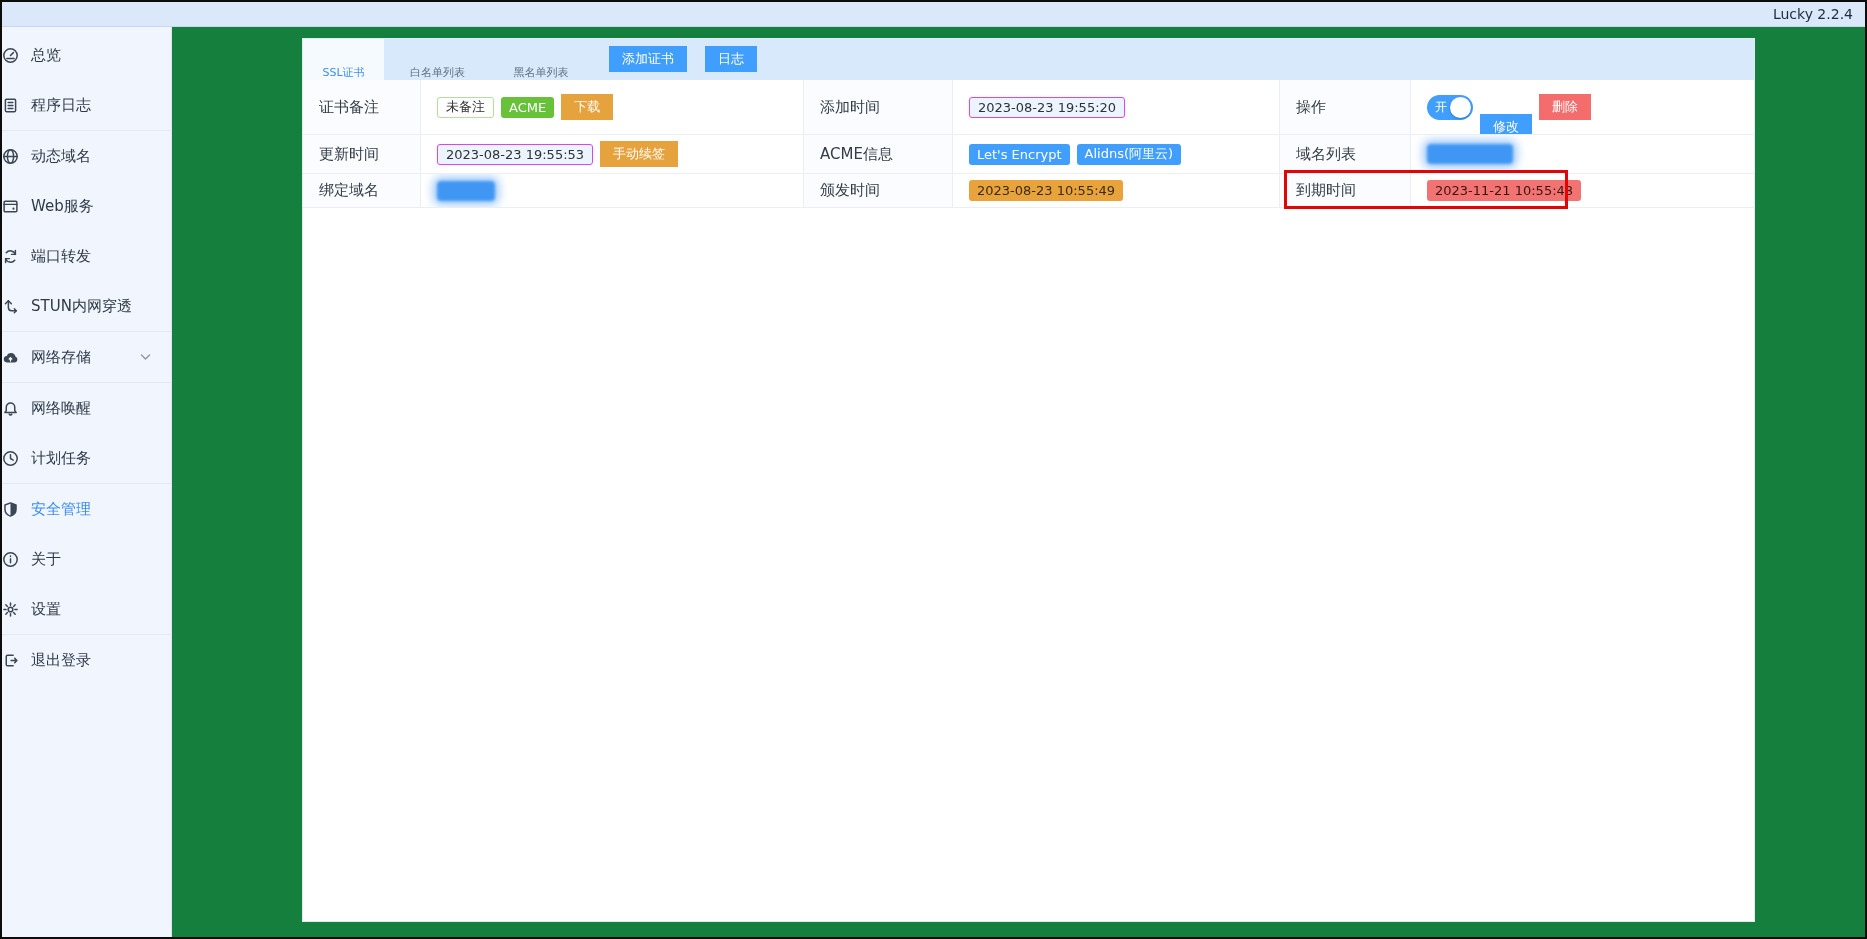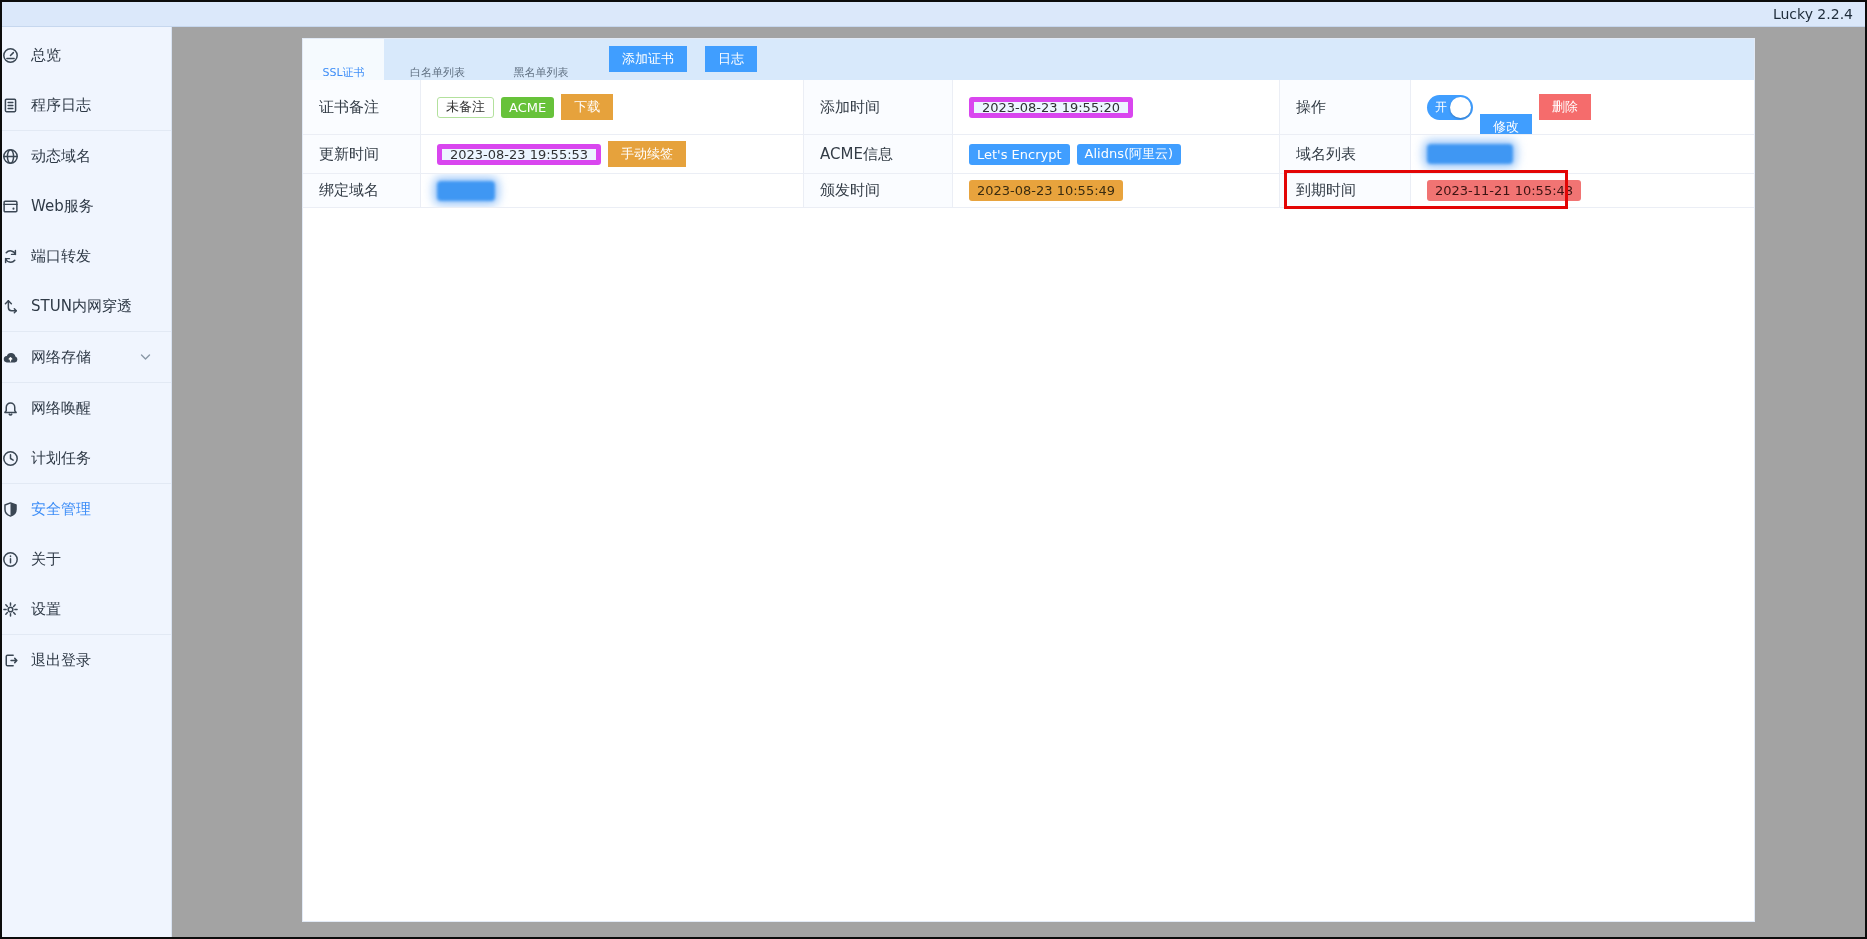--- a/index.html
+++ b/index.html
@@ -1,19 +1,19 @@
 <!DOCTYPE html>
 <html><head>
 <meta charset="utf-8">
 <style>
   * { box-sizing: border-box; margin: 0; padding: 0; }
   html,body { width:1867px; height:939px; overflow:hidden;
     font-family:"DejaVu Sans","Liberation Sans",sans-serif; }
   .frame { position:absolute; inset:0; width:1867px; height:939px;
-    border:2px solid #0c0c0c; background:#a3a3a3; }
+    border:2px solid #0c0c0c; background:#15803d; }
 
   
   .topbar { position:absolute; left:0; top:0; right:0; height:25px;
     background:#dbe8fa; border-bottom:1px solid #c6d7ee;
     display:flex; align-items:center; justify-content:flex-end;
     padding-right:12px; font-size:14px; color:#1d2b3a; }
 
   
   .sidebar { position:absolute; left:0; top:25px; bottom:0; width:170px;
     background:#f0f5fe; border-right:1px solid #d9e3f2; padding-top:3px; }
@@ -46,21 +46,21 @@
     display:flex; align-items:center; padding:0 8px 0 16px; gap:7px;
     overflow:hidden; }
   .cell.last { border-right:none; }
   .lab { background:#fafcff; font-size:15px; font-weight:500; color:#333c46; }
 
   
   .tag { height:21px; display:inline-flex; align-items:center; padding:0 8px;
     border-radius:3px; font-size:13px; white-space:nowrap; }
   .tag-plain-green { background:#fff; border:1px solid #b3e19d; color:#333; }
   .tag-green { background:#67c23a; color:#fff; }
-  .tag-lightblue { background:#ecf5ff; border:5px solid #d946ef; color:#303133; }
+  .tag-lightblue { background:#ecf5ff; border:1px solid #d946ef; color:#303133; }
   .tag-blue { background:#409eff; color:#fff; }
   .tag-orange { background:#e8a33d; color:#3a2c10; }
   .tag-red { background:#f17473; color:#3d1413; }
   .btn { height:26px; display:inline-flex; align-items:center; padding:0 13px;
     border-radius:0; font-size:13px; color:#fff; cursor:pointer;
     white-space:nowrap; border:none; }
   .btn-blue { background:#409eff;margin-top:40px; } .btn-orange { background:#e6a23c; }
   .btn-red { background:#f56c6c; }
 
   

